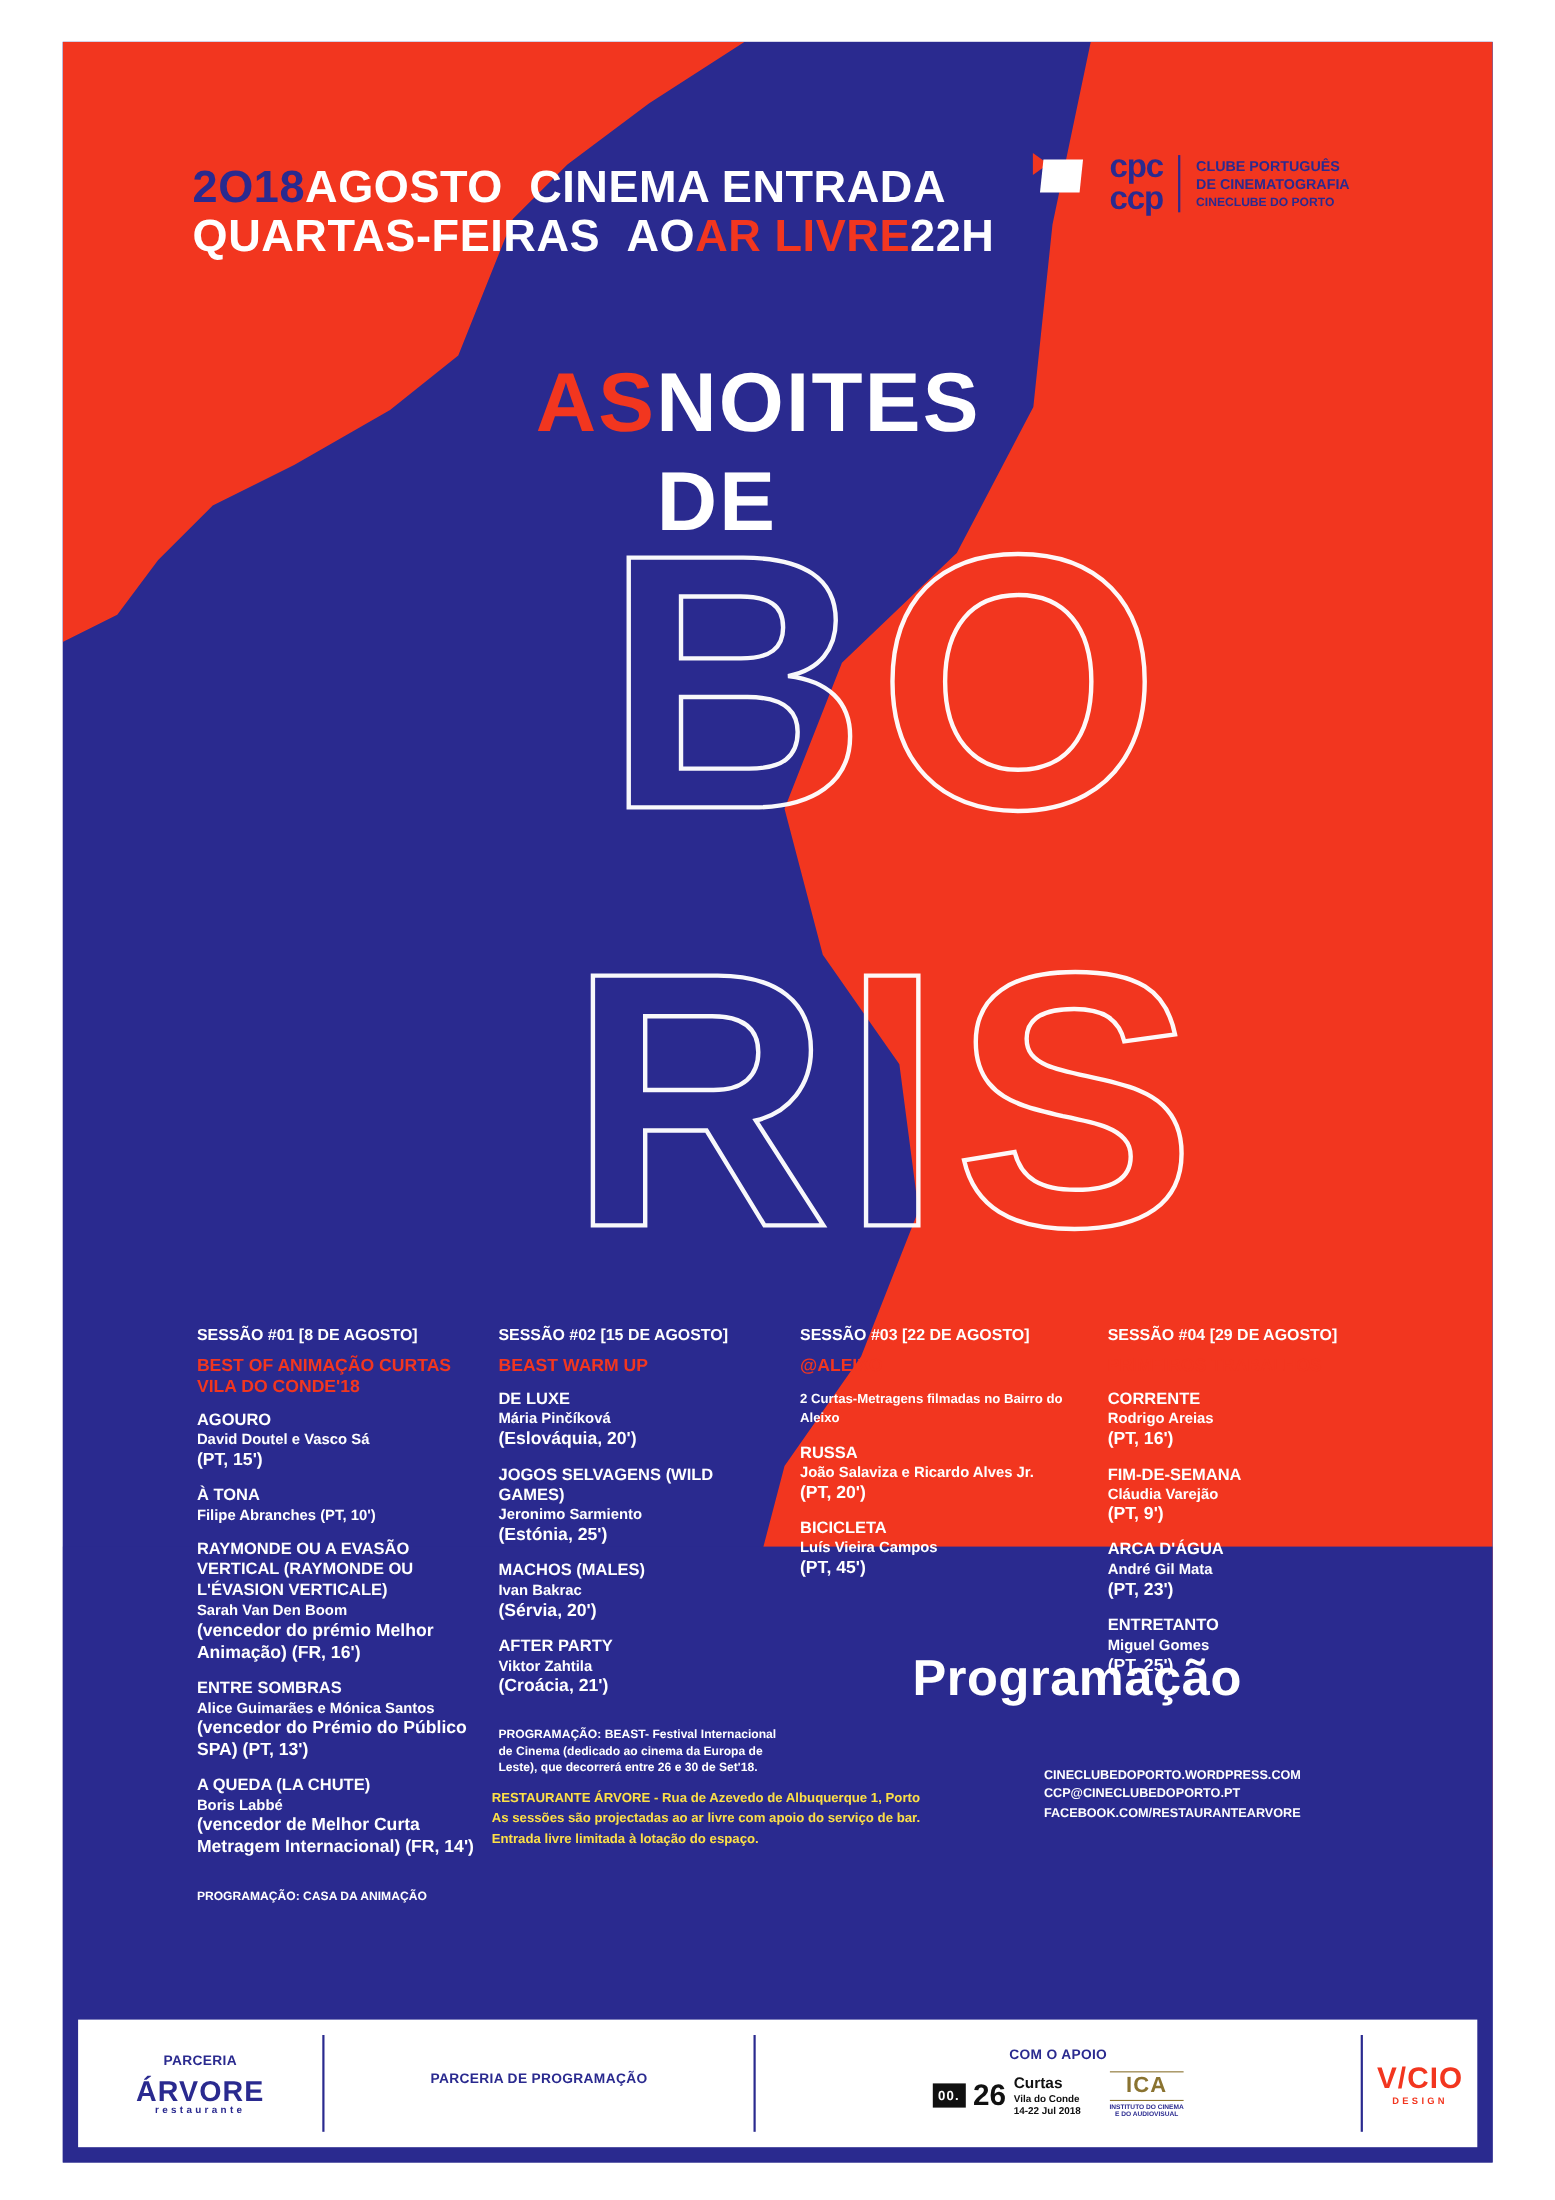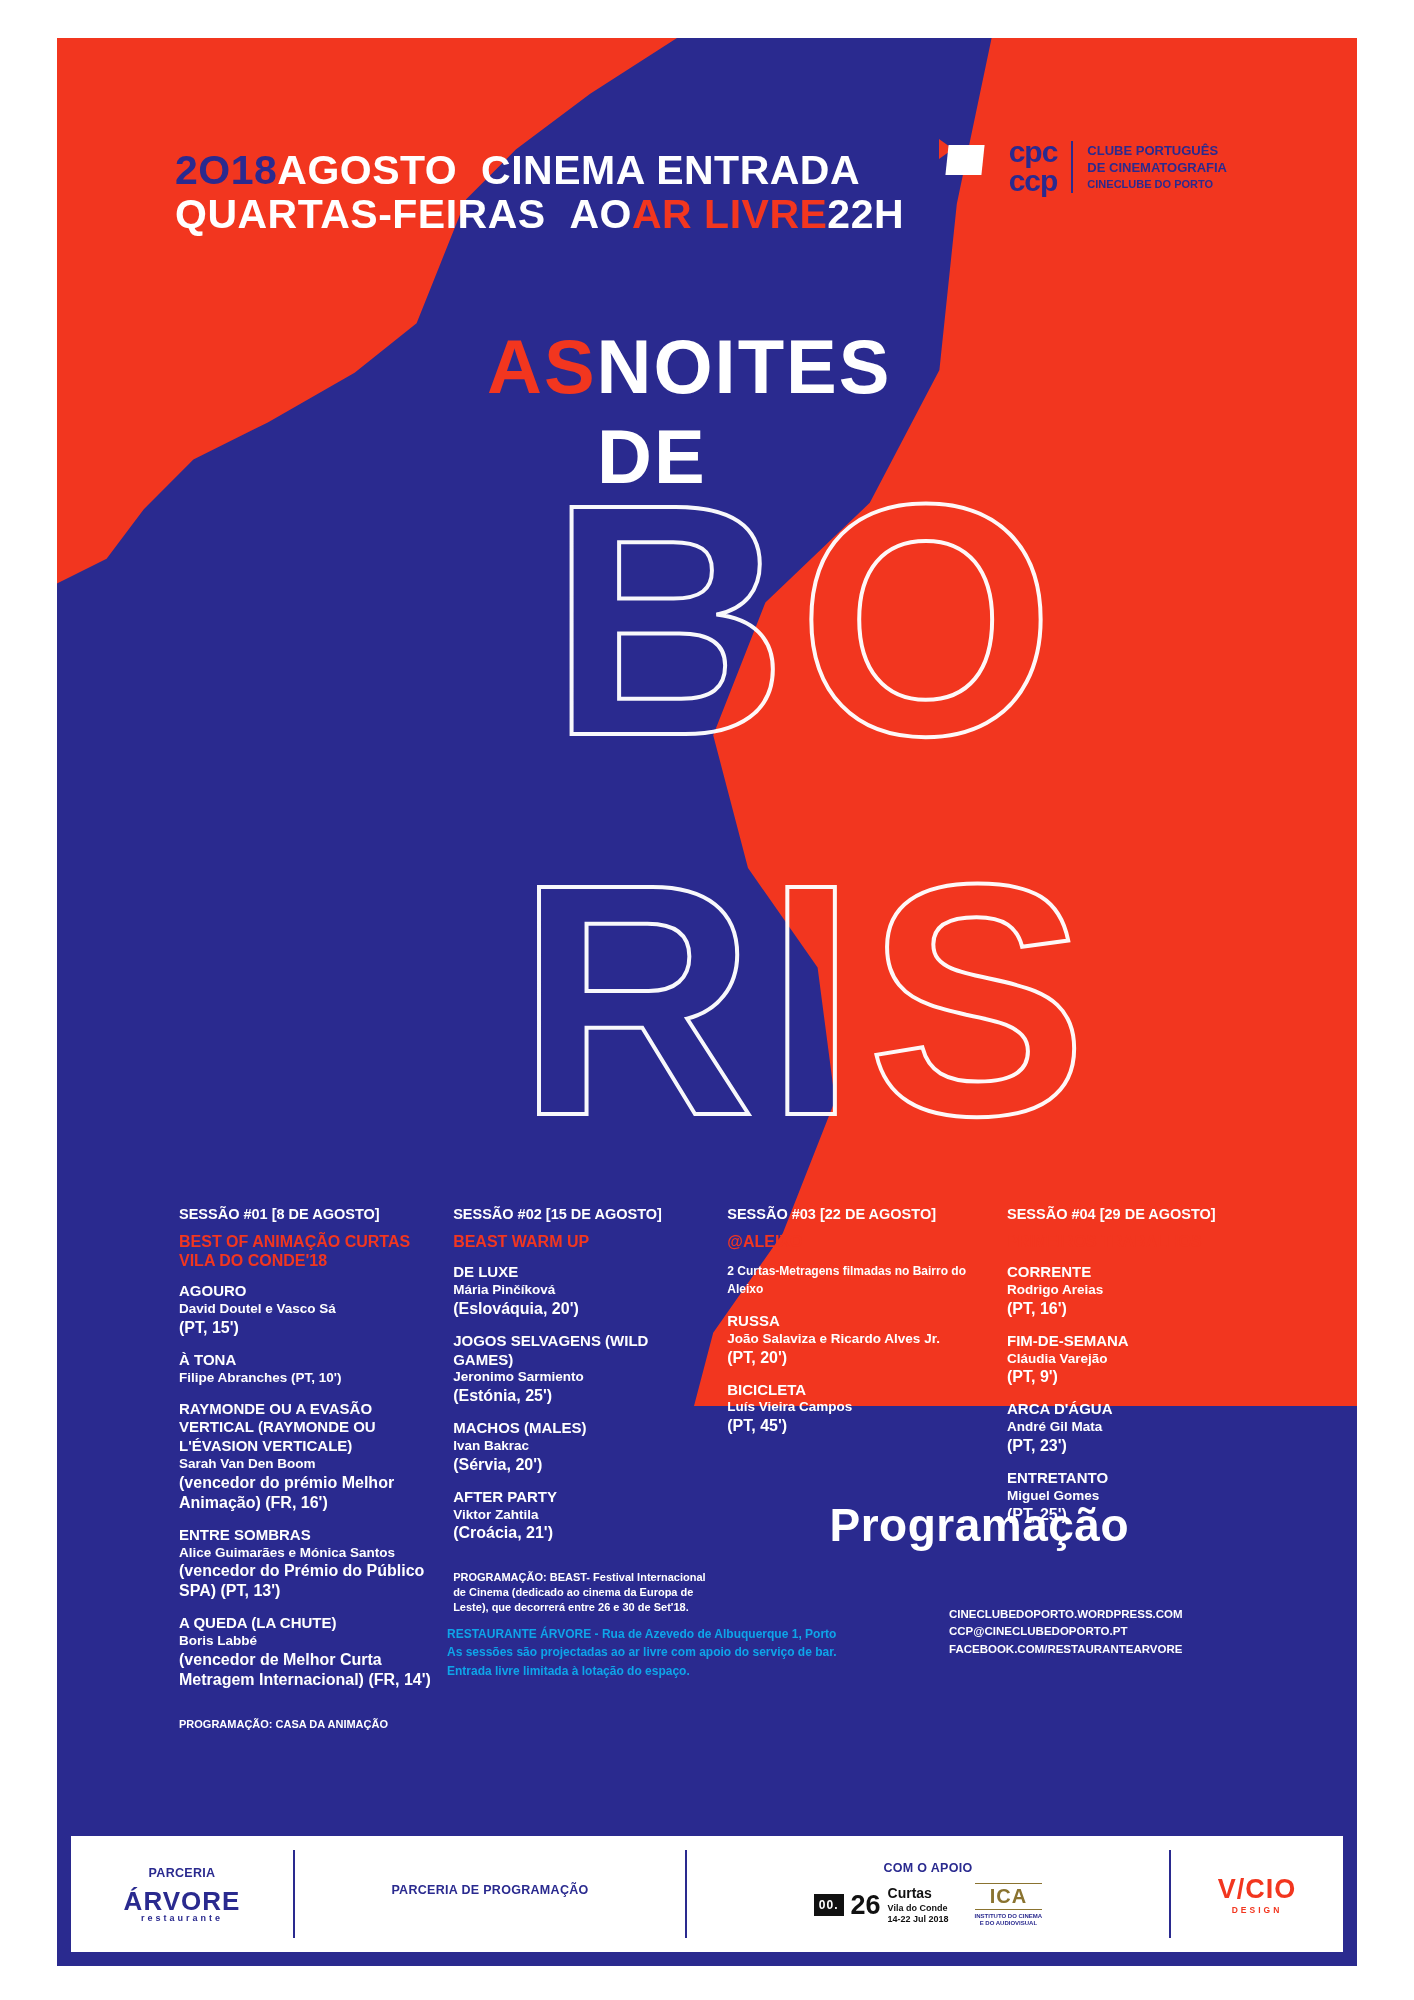--- a/index.html
+++ b/index.html
@@ -124,21 +124,21 @@
     margin-top:27px;
   }
   .plain { font-size:12px; font-weight:bold; color:#ffffff; line-height:1.45; }
 
   .programacao {
     position:absolute; right:228px; top:1460px;
     font-size:46px; font-weight:bold; color:#ffffff; letter-spacing:0.5px;
   }
   .footinfo {
     position:absolute; left:390px; top:1568px; width:420px;
-    font-size:12px; font-weight:bold; color:#0ea5e9; line-height:1.55;
+    font-size:12px; font-weight:bold; color:#fde047; line-height:1.55;
   }
   .footlinks {
     position:absolute; right:108px; top:1568px; width:300px;
     font-size:11.5px; font-weight:bold; color:#ffffff; line-height:1.5;
     text-align:left;
   }
 
   
   .partners {
     position:absolute; left:14px; right:14px; bottom:14px; height:116px;
@@ -146,21 +146,21 @@
   }
   .pbox { position:relative; display:flex; flex-direction:column;
           align-items:center; justify-content:center; }
   .pbox .ptitle {
     font-size:12.5px; font-weight:bold; color:#2a2a8f; margin-bottom:8px;
     letter-spacing:0.3px;
   }
   .pdiv { width:2px; background:#2a2a8f; margin:14px 0; }
   .p1 { width:222px; }
   .p2 { width:390px; }
-  .p3 { width:482px; }
+  .p3 { width:550px; }
   .p4 { width:auto; flex:1; }
   .prow { display:flex; align-items:center; justify-content:center; gap:26px; }
   .arvore { font-size:26px; font-weight:bold; color:#2a2a8f; letter-spacing:1px;
             line-height:1; text-align:center; }
   .arvore .sub { font-size:9px; letter-spacing:3px; font-weight:bold; }
   .beast {
     font-size:10.5px; font-weight:bold; color:#111; line-height:1.25; text-align:left;
   }
   .beast .tiny { font-size:6.5px; font-weight:bold; letter-spacing:0.3px; }
   .beastmark { width:30px; height:34px; background:#111; display:inline-block;

